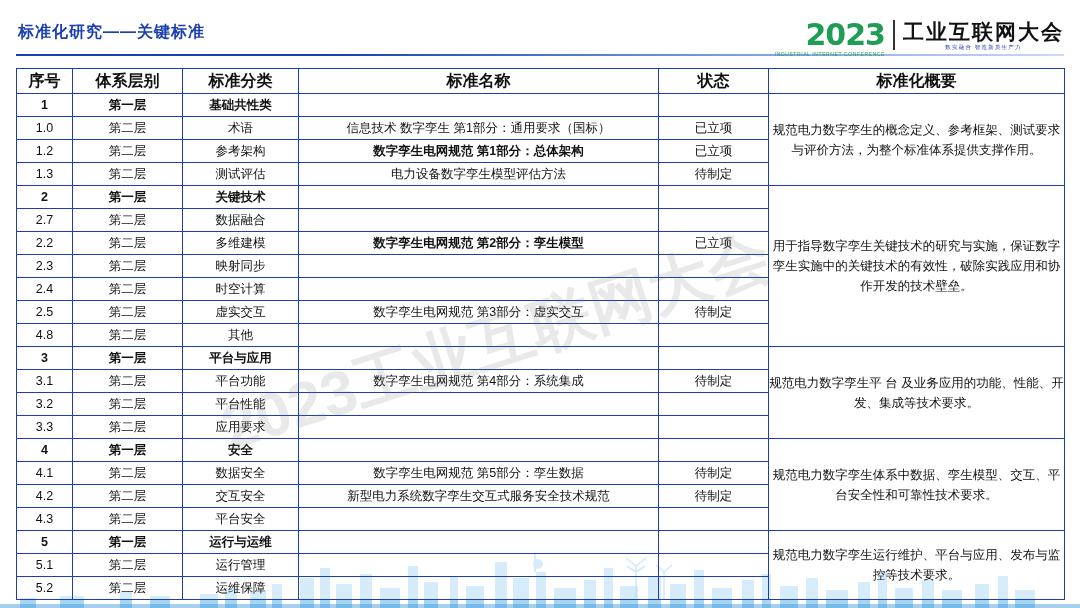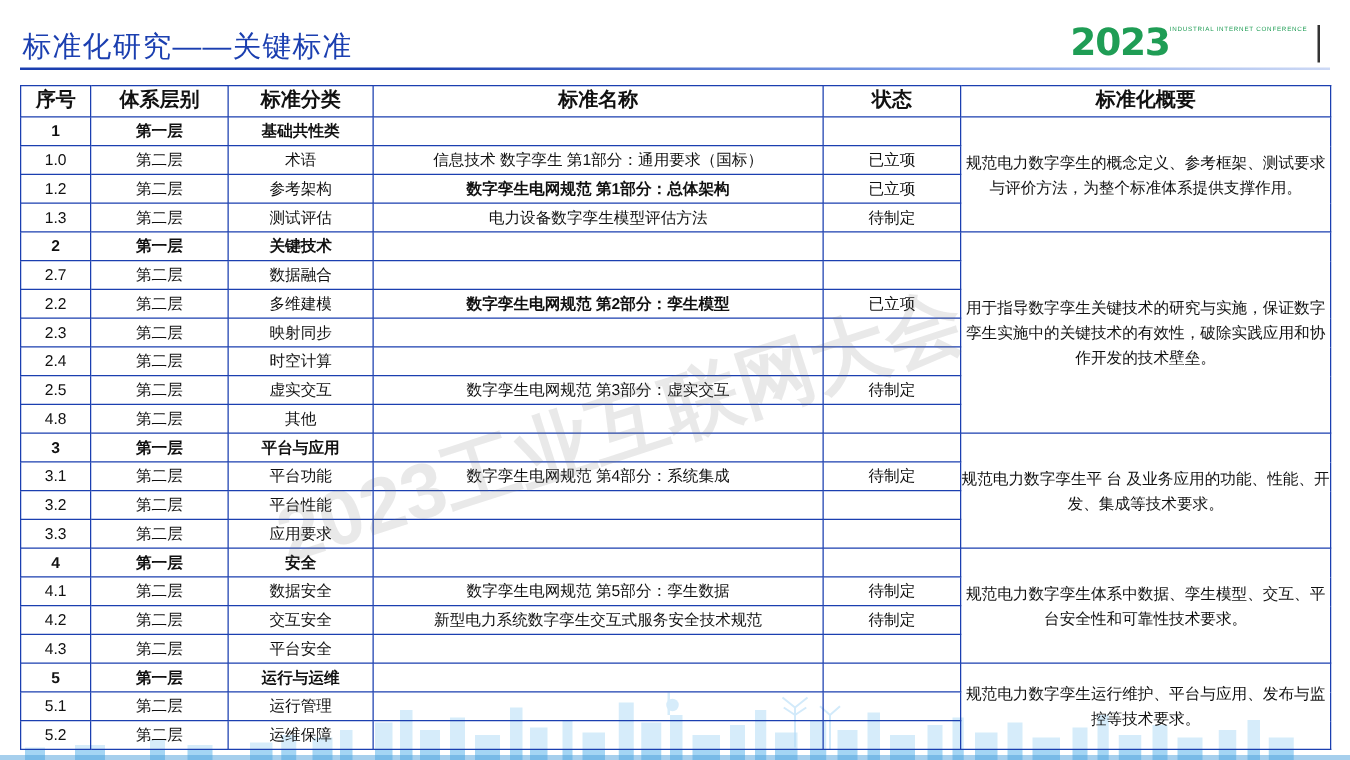--- a/index.html
+++ b/index.html
@@ -12,22 +12,22 @@
     background: #ffffff;
     font-family: "Liberation Sans", sans-serif;
     overflow: hidden;
     position: relative;
   }
   
   .slide-title {
     position: absolute;
     left: 18px;
     top: 22px;
-    font-size: 23px;
-    font-weight: normal;
+    font-size: 16px;
+    font-weight: bold;
     color: #1b3fb0;
     letter-spacing: 1px;
     white-space: nowrap;
   }
   .title-underline {
     position: absolute;
     left: 16px;
     top: 54px;
     width: 1048px;
     height: 2px;
@@ -71,21 +71,22 @@
     letter-spacing: 2px;
   }
   .logo-cn-sub {
     font-size: 5.5px;
     color: #1b3fb0;
     letter-spacing: 1.2px;
     text-align: center;
   }
   .logo-left {
     display: flex;
-    align-items: flex-start;
+    flex-direction: column;
+    align-items: flex-end;
   }
   .logo-right {
     display: flex;
     flex-direction: column;
     align-items: center;
   }
 
   
   .watermark {
     position: absolute;
@@ -158,20 +159,24 @@
 
 <div class="slide-title">标准化研究——关键标准</div>
 <div class="title-underline"></div>
 
 <div class="logo">
   <div class="logo-left">
     <div class="logo-year">2023</div>
     <div class="logo-sub-en">INDUSTRIAL INTERNET CONFERENCE</div>
   </div>
   <div class="logo-divider"></div>
+  <div class="logo-right">
+    <div class="logo-cn">工业互联网大会</div>
+    <div class="logo-cn-sub">数实融合 智造新质生产力</div>
+  </div>
 </div>
 
 <svg class="skyline" viewBox="0 0 1080 70" preserveAspectRatio="none">
   <g fill="#3da4e8" opacity="0.55">
     <rect x="300" y="40" width="14" height="30"></rect>
     <rect x="320" y="30" width="10" height="40"></rect>
     <rect x="336" y="46" width="16" height="24"></rect>
     <rect x="360" y="36" width="12" height="34"></rect>
     <rect x="380" y="50" width="20" height="20"></rect>
     <rect x="408" y="28" width="10" height="42"></rect>

